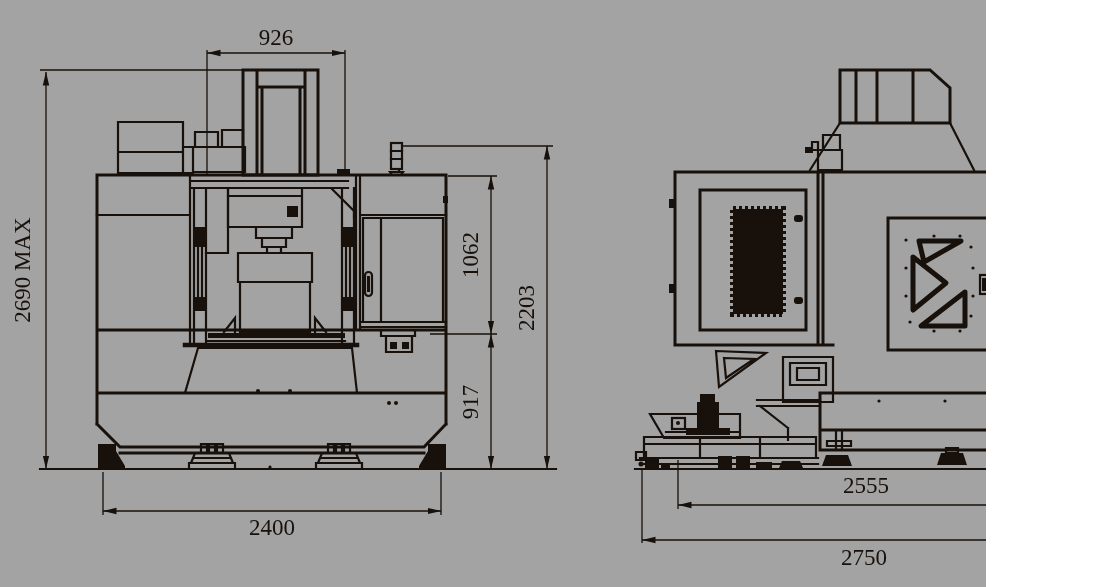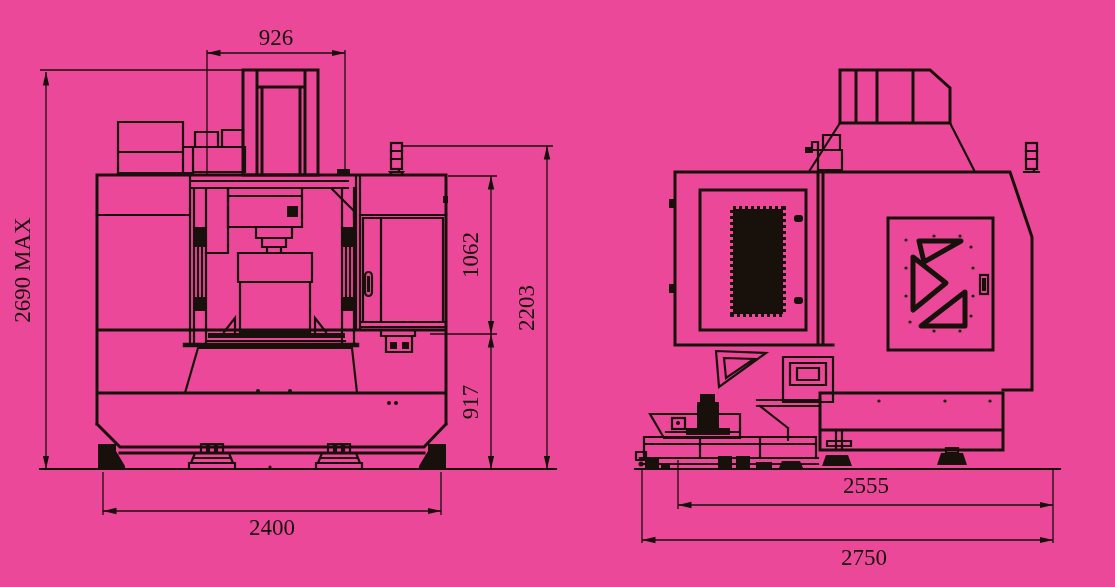--- a/index.html
+++ b/index.html
@@ -1,16 +1,16 @@
 <!DOCTYPE html>
 <html><head>
 <meta charset="utf-8">
 <style>
   html,body{margin:0;padding:0;background:#ffffff;}
-  .stage{width:1115px;height:587px;background:#ec4899;position:relative;overflow:hidden;}
+  .stage{width:986px;height:587px;background:#a3a3a3;position:relative;overflow:hidden;}
   svg{display:block;}
   .s2{stroke:#18100a;stroke-width:2.2;fill:none;stroke-linejoin:miter;stroke-linecap:square;}
   .s3{stroke:#18100a;stroke-width:3;fill:none;stroke-linecap:square;}
   .s4{stroke:#18100a;stroke-width:4.5;fill:none;stroke-linecap:square;}
   .s5{stroke:#18100a;stroke-width:5;fill:none;stroke-linejoin:round;stroke-linecap:round;}
   .s1{stroke:#18100a;stroke-width:1.3;fill:none;stroke-linecap:butt;}
   .f{fill:#18100a;stroke:none;}
   .vent{fill:#18100a;stroke:#18100a;stroke-width:6;stroke-dasharray:3 3;}
   .t{font-family:"Liberation Serif","DejaVu Serif",serif;font-size:23px;fill:#18100a;}
 </style>

